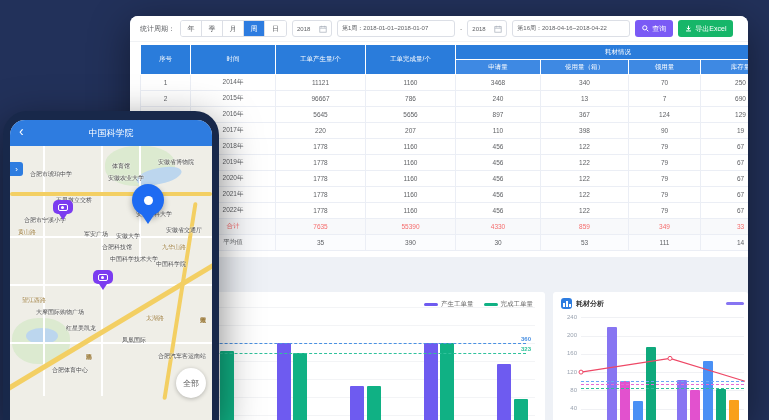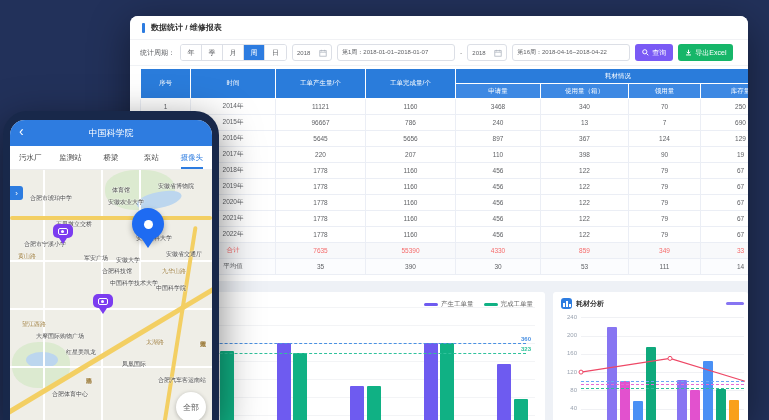--- a/index.html
+++ b/index.html
@@ -97,24 +97,20 @@
           box-shadow:0 1px 4px rgba(0,0,0,.25);display:flex;align-items:center;justify-content:center;
           font-size:8px;color:#666;z-index:5}
 </style>
 </head>
 <body>
 
 <div class="stage">
 
   <div class="dash">
 
-    <div class="crumbbar">
-      <div class="accent"></div>
-      <div class="crumb">数据统计 / 维修报表</div>
-    </div>
 
     <div class="filterbar">
       <span class="flabel">统计周期：</span>
       <div class="segs">
           <div class="seg">年</div>
           <div class="seg">季</div>
           <div class="seg">月</div>
           <div class="seg active">周</div>
           <div class="seg">日</div>
         </div>
@@ -383,27 +379,20 @@
         </div>
     </div>
   </div>
 
   <div class="phone">
     <div class="screen">
       <div class="phead">
         <span class="back">‹</span>
         <span class="ptitle">中国科学院</span>
       </div>
-      <div class="ptabs">
-          <div class="ptab">污水厂</div>
-          <div class="ptab">监测站</div>
-          <div class="ptab">桥梁</div>
-          <div class="ptab">泵站</div>
-          <div class="ptab active">摄像头</div>
-        </div>
       <div class="pmap">
 
         <div class="green" style="left:95px;top:0;width:70px;height:40px"></div>
         <div class="green" style="left:2px;top:172px;width:58px;height:46px"></div>
         <div class="water" style="left:16px;top:182px;width:32px;height:16px"></div>
         <div class="water" style="left:126px;top:22px;width:46px;height:16px;transform:rotate(-12deg)"></div>
 
         <div class="road-w" style="left:33px;top:0;width:2px;height:250px"></div>
         <div class="road-w" style="left:91px;top:0;width:2px;height:250px"></div>
         <div class="road-w" style="left:129px;top:0;width:2px;height:112px"></div>

